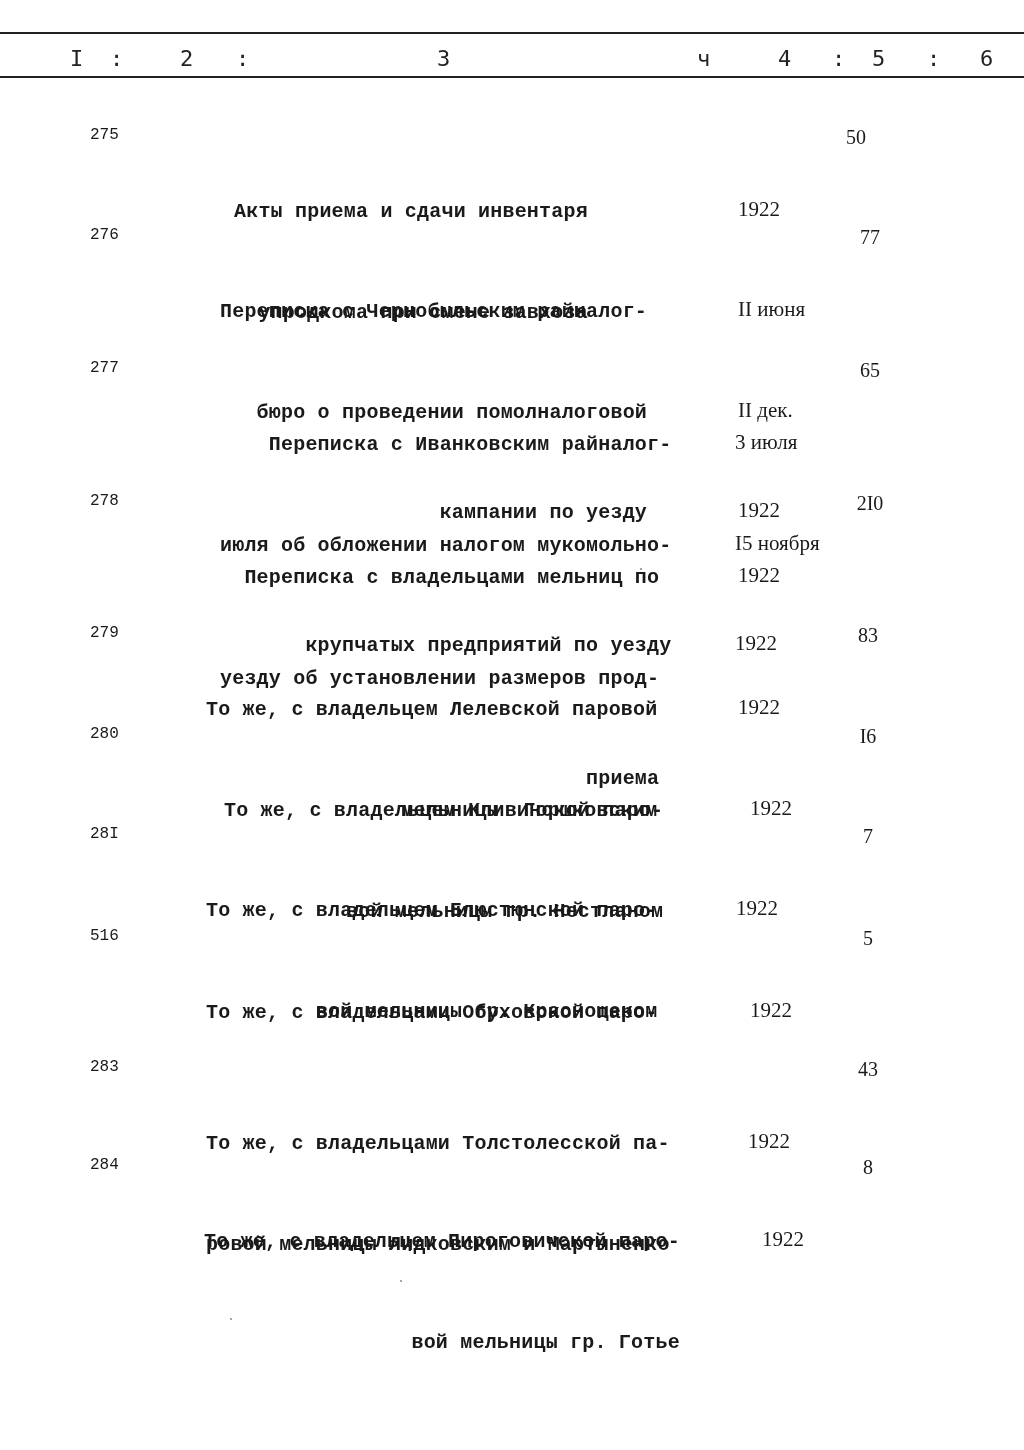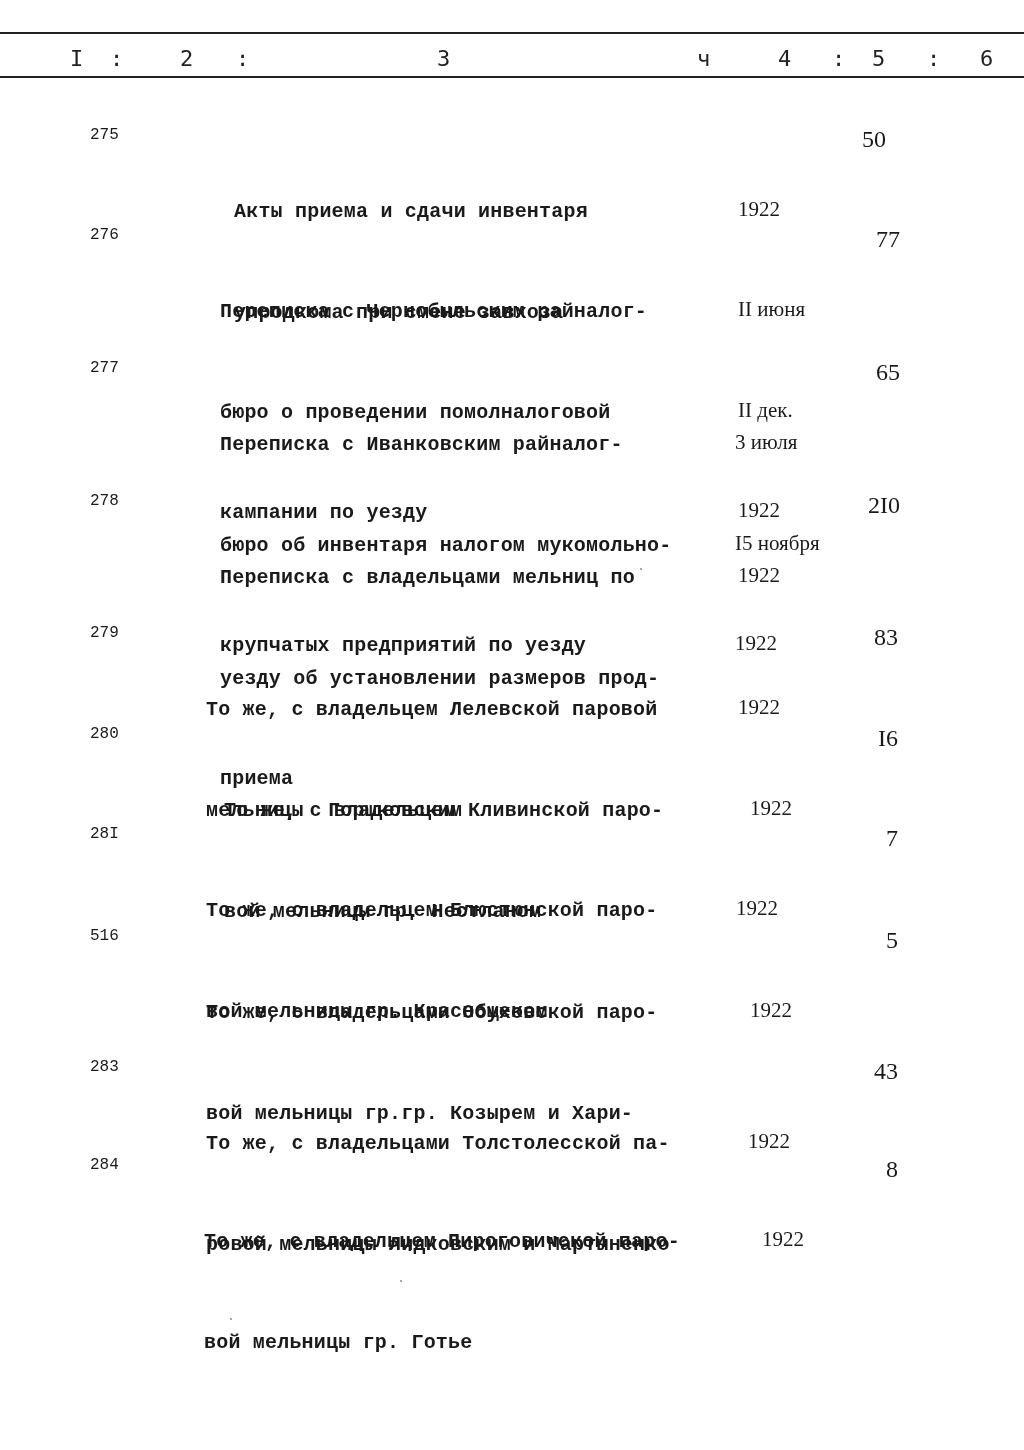--- a/index.html
+++ b/index.html
@@ -45,36 +45,36 @@
     .title {
       position: absolute;
       top: 2px;
       font-size: 20px;
       font-weight: bold;
       line-height: 33.5px;
       font-family: "Liberation Mono", monospace;
       white-space: pre;
       letter-spacing: 0.2px;
     }
-    .title .ln { display: block; }
+    .title .ln { display: block; text-align: right; }
     .dates {
       position: absolute;
       top: 0;
       font-size: 21px;
       line-height: 33.5px;
       font-family: "Liberation Serif", serif;
       white-space: pre;
     }
     .dates .ln { display: block; }
     .sheets {
       position: absolute;
       top: 0;
-      font-size: 24px;
+      font-size: 20px;
       font-family: "Liberation Serif", serif;
-      text-align: right;
+      text-align: center;
       width: 60px;
     }
     .speck {
       position: absolute;
       width: 2px; height: 2px;
       background: #888;
       border-radius: 50%;
     }
   </style>
 </head>
@@ -121,21 +121,21 @@
       <span class="ln">II дек.</span>
       <span class="ln">1922</span>
     </div>
     <span class="sheets" style="left:840px">77</span>
   </div>
 
   <div class="row" style="top:359px">
     <span class="num">277</span>
     <div class="title" style="left:220px">
       <span class="ln">Переписка с Иванковским райналог-</span>
-      <span class="ln">бюро об инвентаря налогом мукомольно-</span>
+      <span class="ln">июля об обложении налогом мукомольно-</span>
       <span class="ln">крупчатых предприятий по уезду</span>
     </div>
     <div class="dates" style="left:735px">
       <span class="ln">3 июля</span>
       <span class="ln">I5 ноября</span>
       <span class="ln">1922</span>
     </div>
     <span class="sheets" style="left:840px">65</span>
   </div>
 
@@ -185,21 +185,20 @@
     <div class="dates" style="left:736px">
       <span class="ln">1922</span>
     </div>
     <span class="sheets" style="left:838px">7</span>
   </div>
 
   <div class="row" style="top:927px">
     <span class="num">516</span>
     <div class="title" style="left:206px">
       <span class="ln">То же, с владельцами Обуховской паро-</span>
-      <span class="ln">вой мельницы гр.гр. Козырем и Хари-</span>
     </div>
     <div class="dates" style="left:750px">
       <span class="ln">1922</span>
     </div>
     <span class="sheets" style="left:838px">5</span>
   </div>
 
   <div class="row" style="top:1058px">
     <span class="num">283</span>
     <div class="title" style="left:206px">

